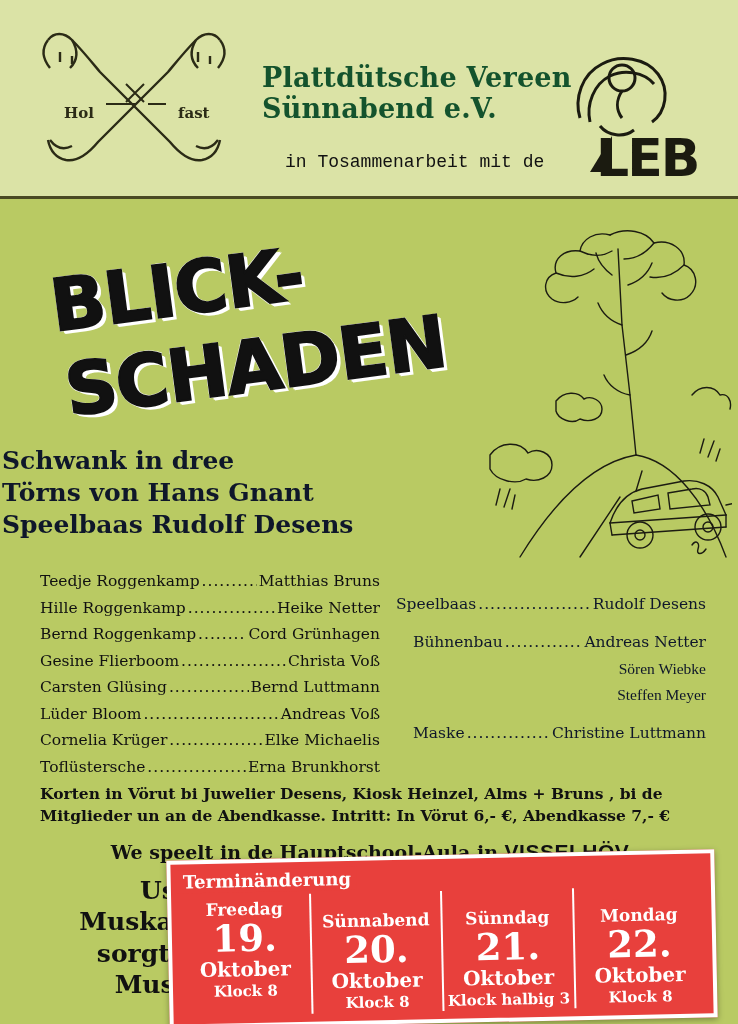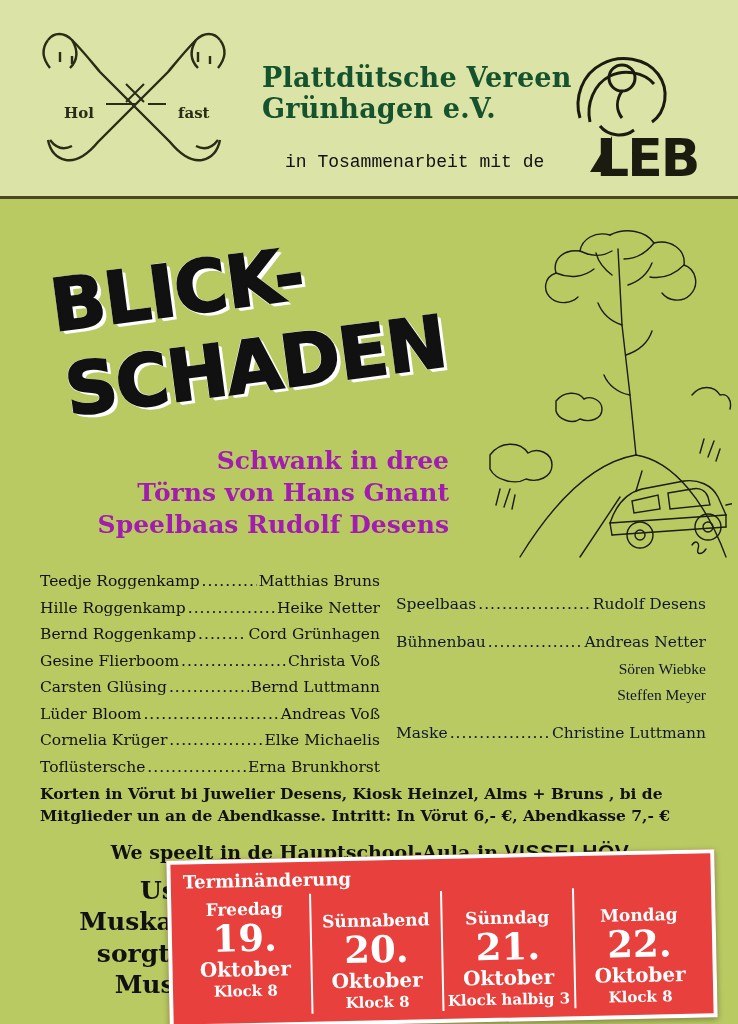--- a/index.html
+++ b/index.html
@@ -57,26 +57,25 @@
   .title-line.l1{
     left:16px;top:16px;
     transform:rotate(-7.5deg);
   }
   .title-line.l2{
     left:30px;top:92px;
     transform:rotate(-7.5deg);
   }
   
   .subtitle{
-    position:absolute;left:9px;top:445px;width:440px;
-    text-align:right;
+    position:absolute;left:2px;top:445px;width:440px;
     font-family:"DejaVu Serif", serif;
     font-weight:bold;
     font-size:25px;line-height:1.28;
-    color:#a21caf;
+    color:#0f172a;
   }
   
   .illu{
     position:absolute;left:460px;top:205px;width:272px;height:360px;
   }
   
   .cast{
     position:absolute;left:40px;top:572px;width:340px;
     font-family:"DejaVu Serif", serif;
     font-size:15.5px;
@@ -89,21 +88,21 @@
   .crew{
     position:absolute;left:396px;top:595px;width:310px;
     font-family:"DejaVu Serif", serif;
     font-size:15.5px;
     color:#0f172a;
   }
   .crew .row.right{
     justify-content:flex-end;
     font-family:Liberation Serif, serif;
   }
-  .crew .gap{margin-top:20px;}
+  .crew .gap{margin-top:20px;margin-left:17px;}
   .dots{flex:1;overflow:hidden;margin:0 2px;letter-spacing:1px;}
   
   .info{
     position:absolute;left:40px;top:783px;width:660px;
     font-family:"DejaVu Serif", serif;
     font-weight:bold;
     font-size:15.5px;line-height:1.45;
     color:#111;
   }
   .venue{
@@ -186,21 +185,21 @@
       <g stroke="#2b2b16" stroke-width="2" fill="none">
         <path d="M96,62 l18,18 M114,62 l-18,18"></path>
       </g>
       <text x="34" y="96" font-family="DejaVu Serif, serif" font-size="15" font-weight="bold" fill="#2b2b16">Hol</text>
       <text x="148" y="96" font-family="DejaVu Serif, serif" font-size="15" font-weight="bold" fill="#2b2b16">fast</text>
       <path d="M76,82 l30,0 M118,82 l18,0" stroke="#2b2b16" stroke-width="2"></path>
     </svg>
 
     <div class="club-name">
       <div>Plattdütsche Vereen</div>
-      <div>Grünhagen e.V.</div>
+      <div>Sünnabend e.V.</div>
     </div>
 
     <div class="coop-line">in Tosammenarbeit mit de</div>
 
     <svg class="leb-logo" viewBox="0 0 150 160">
       <g fill="none" stroke="#1b1b10" stroke-width="3">
         <path d="M20,92 C14,72 22,48 42,38 C60,28 86,32 98,48 C110,64 106,86 92,96"></path>
         <path d="M30,96 C26,78 34,58 50,50 C64,43 84,46 94,58"></path>
         <circle cx="62" cy="52" r="13"></circle>
         <path d="M62,65 C56,74 56,84 62,92"></path>

